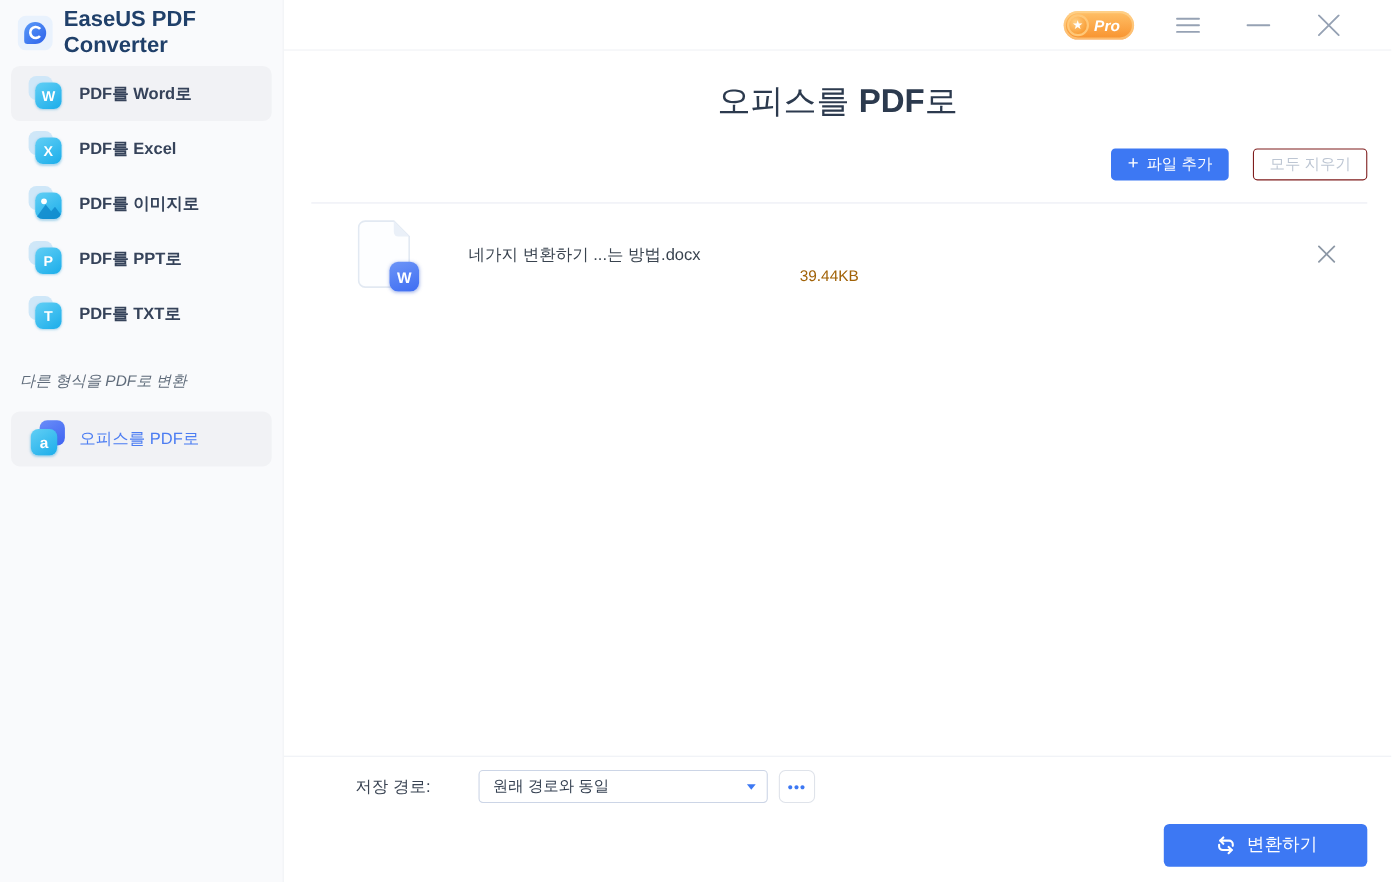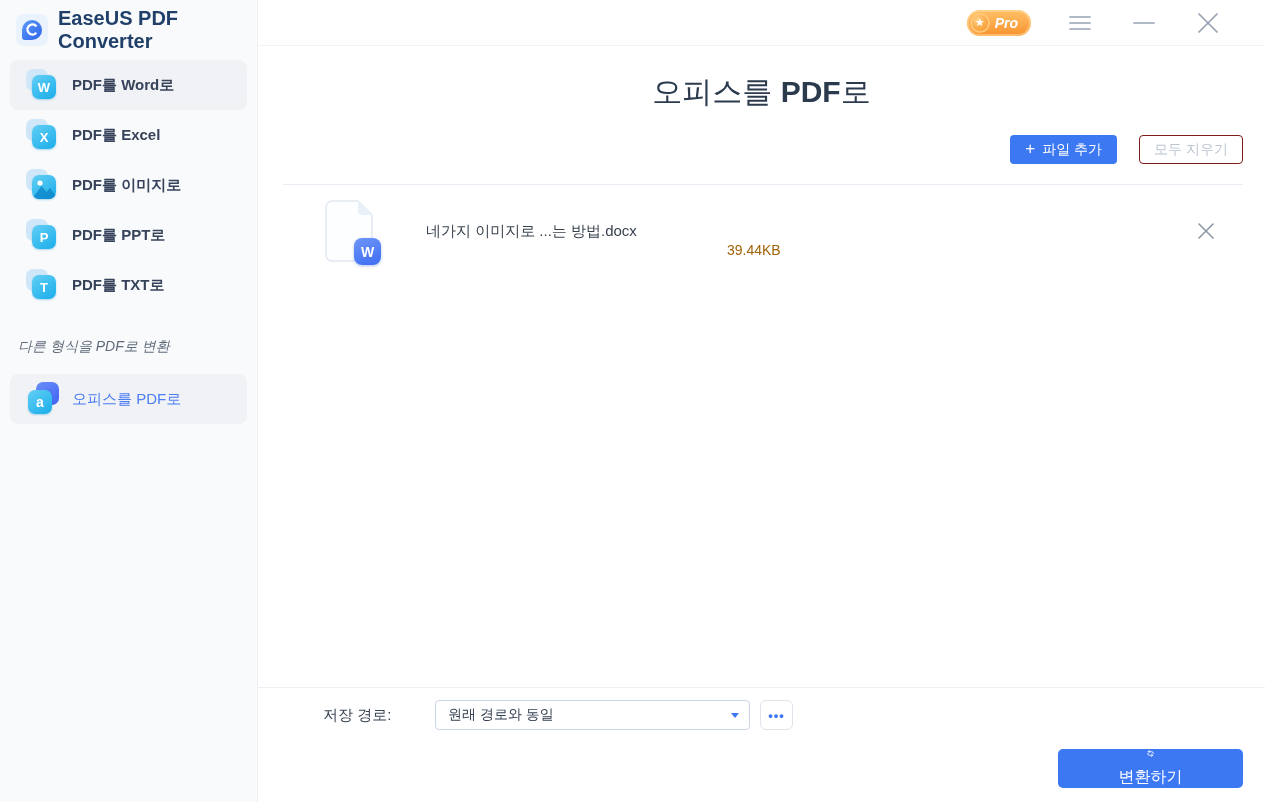--- a/index.html
+++ b/index.html
@@ -63,31 +63,31 @@
     display:flex; align-items:center; justify-content:center; box-shadow:0 1px 3px rgba(40,80,200,.35); }
   .file-name { margin-left:53px; width:301px; font-size:15px; color:#39434f; }
   .file-size { font-size:14px; color:#a16207;margin-top:38px; }
   .file-remove { margin-left:auto; margin-right:46px; background:none; border:none; cursor:pointer; padding:4px; display:flex; }
 
   .spacer { flex:1; }
 
   .footer-divider { height:1px; background:#eef0f6; flex-shrink:0; }
   .savepath-row { display:flex; align-items:center; padding:12px 22px 0 25px; flex-shrink:0; }
   .savepath-label { font-size:15px; color:#3a4453; width:112px;margin-left:40px; }
-  .path-select { width:315px; height:30px; border:1px solid #ccd5e6; border-radius:4px; background:#fff;
+  .path-select { width:263px; height:30px; border:1px solid #ccd5e6; border-radius:4px; background:#fff;
     display:flex; align-items:center; justify-content:space-between; padding:0 10px 0 12px; cursor:pointer; }
   .path-select .value { font-size:14px; color:#333f50; }
   .caret-down { width:0; height:0; border-left:4px solid transparent; border-right:4px solid transparent;
     border-top:5px solid #3d78f3; }
   .btn-more { margin-left:10px; width:33px; height:30px; border:1px solid #dfe3ea; border-radius:6px; background:#fff;
     color:#3d78f3; font-size:13px; font-weight:700; letter-spacing:1px; cursor:pointer;
     display:flex; align-items:center; justify-content:center; font-family:inherit; }
   .convert-row { display:flex; justify-content:flex-end; padding:19px 22px 14px 0; flex-shrink:0; }
   .btn-convert { width:185px; height:39px; border:none; border-radius:5px; background:#3d78f3; color:#fff;
-    font-size:16px; font-family:inherit; display:flex; align-items:center; justify-content:center; gap:9px; cursor:pointer;flex-direction:column; }
+    font-size:16px; font-family:inherit; display:flex; align-items:center; justify-content:center; gap:9px; cursor:pointer; }
 </style>
 </head>
 <body>
 
 <div class="window">
 
   <aside class="sidebar">
     <div class="app-header">
       <span class="logo">
         <svg viewBox="0 0 32 32" width="32" height="32">
@@ -217,21 +217,21 @@
             </defs>
           <path d="M1 7 a6 6 0 0 1 6 -6 h26 l14 14 v40 a6 6 0 0 1 -6 6 h-34 a6 6 0 0 1 -6 -6 z" fill="#fdfeff" stroke="#e2e9f2" stroke-width="1.5"></path>
           <path d="M33 1 l14 14 h-10 a4 4 0 0 1 -4 -4 z" fill="#eaf0f8"></path>
           <line x1="11" y1="18" x2="28" y2="18" stroke="url(#lgLine)" stroke-width="4" stroke-linecap="round"></line>
           <line x1="11" y1="27" x2="38" y2="27" stroke="url(#lgLine)" stroke-width="4" stroke-linecap="round"></line>
           <line x1="11" y1="36" x2="38" y2="36" stroke="url(#lgLine)" stroke-width="4" stroke-linecap="round"></line>
           <line x1="11" y1="45" x2="38" y2="45" stroke="url(#lgLine)" stroke-width="4" stroke-linecap="round"></line>
         </svg>
         <span class="doc-badge">W</span>
       </span>
-      <span class="file-name">네가지 이미지로 ...는 방법.docx</span>
+      <span class="file-name">네가지 변환하기 ...는 방법.docx</span>
       <span class="file-size">39.44KB</span>
       <button class="file-remove">
         <svg width="18" height="18" viewBox="0 0 18 18">
           <g stroke="#8d98a6" stroke-width="1.6" stroke-linecap="round">
             <line x1="2" y1="2" x2="16" y2="16"></line>
               <line x1="16" y1="2" x2="2" y2="16"></line>
           </g>
         </svg>
       </button>
     </div>

